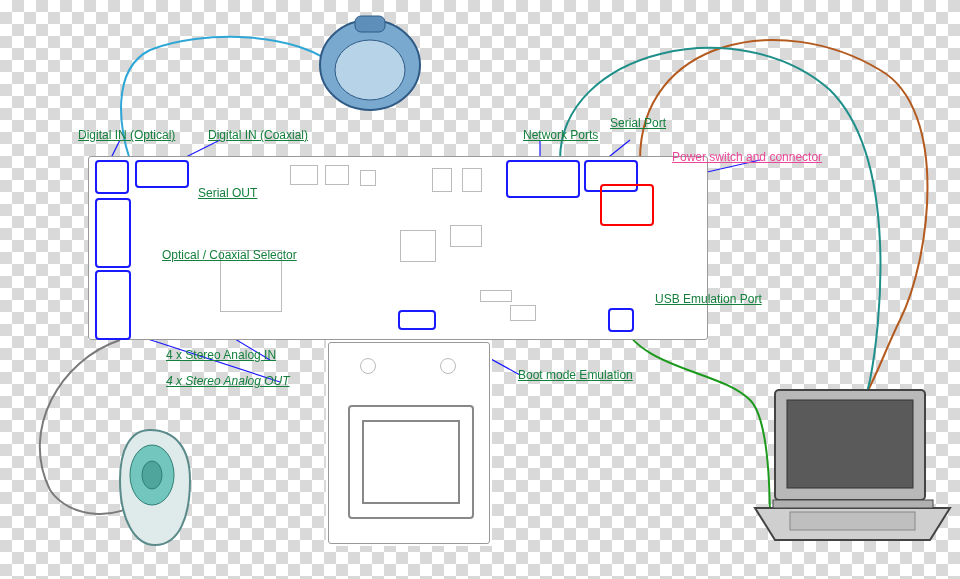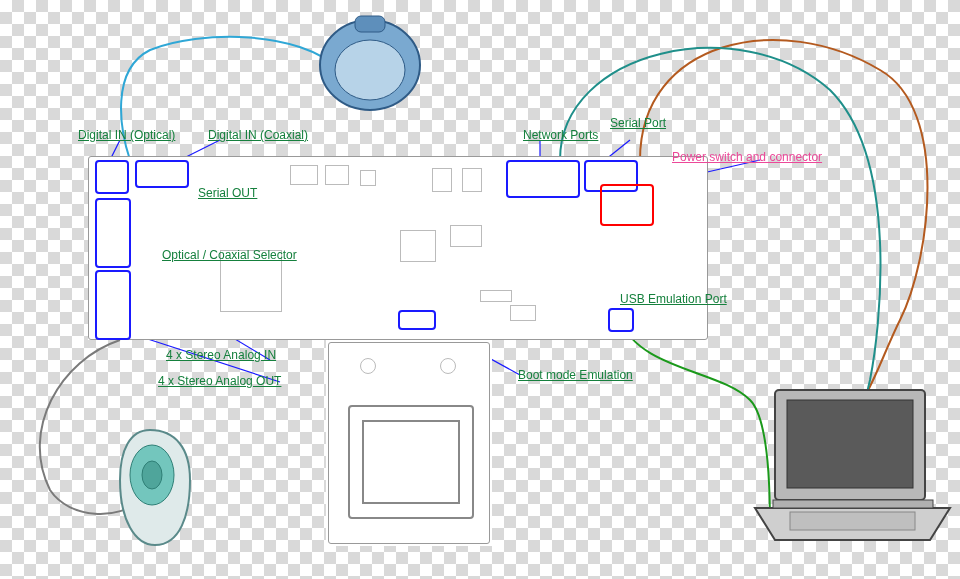--- a/index.html
+++ b/index.html
@@ -124,18 +124,18 @@
 <div class="screen-outer" style="left:348px;top:405px;width:122px;height:110px;"></div>
 <div class="screen-inner" style="left:362px;top:420px;width:94px;height:80px;"></div>
 <div class="chip" style="left:360px;top:358px;width:14px;height:14px;border-radius:50%;"></div>
 <div class="chip" style="left:440px;top:358px;width:14px;height:14px;border-radius:50%;"></div>
 
 <span class="lbl" style="left:78px;top:128px;">Digital IN (Optical)</span>
 <span class="lbl" style="left:208px;top:128px;text-align:center;">Digital IN (Coaxial)</span>
 <span class="lbl" style="left:198px;top:186px;">Serial OUT</span>
 <span class="lbl" style="left:162px;top:204px;margin-top:44px;">Optical / Coaxial Selector</span>
 <span class="lbl" style="left:166px;top:348px;">4 x Stereo Analog  IN</span>
-<span class="lbl" style="left:158px;top:374px;">4 x Stereo Analog OUT</span>
+<span class="lbl" style="left:166px;top:374px;font-style:italic;">4 x Stereo Analog OUT</span>
 <span class="lbl" style="left:523px;top:128px;">Network Ports</span>
 <span class="lbl" style="left:610px;top:116px;">Serial Port</span>
 <span class="lbl red" style="left:672px;top:150px;">Power switch and connector</span>
-<span class="lbl" style="left:620px;top:292px;">USB Emulation Port</span>
+<span class="lbl" style="left:655px;top:292px;">USB Emulation Port</span>
 <span class="lbl" style="left:518px;top:368px;">Boot mode Emulation</span>
 
 </body></html>

